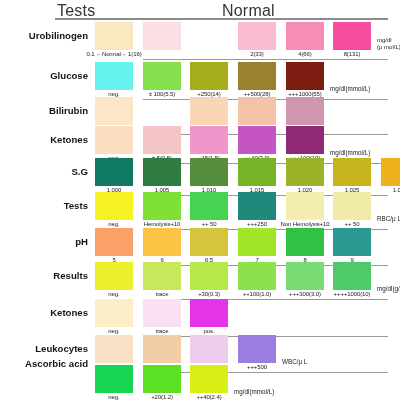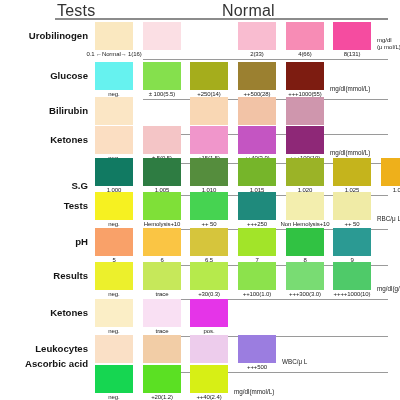--- a/index.html
+++ b/index.html
@@ -150,21 +150,21 @@
         <div class="swatch" style="left: 286px; top: 126px; background: rgb(142, 40, 119);"></div>
         <div class="caption" style="width: 62px; left: 83px; top: 155px;">neg.</div>
         <div class="caption" style="width: 62px; left: 131px; top: 155px;">± 5(0.5)</div>
         <div class="caption" style="width: 62px; left: 178px; top: 155px;">+15(1.5)</div>
         <div class="caption" style="width: 62px; left: 226px; top: 155px;">++40(3.9)</div>
         <div class="caption" style="width: 62px; left: 274px; top: 155px;">+++100(10)</div>
         <div class="unit" style="left: 330px; top: 149px;">mg/dl(mmol/L)</div>
         <div class="rule" style="left: 143px; width: 245px; top: 163px;"></div>
       </div>
       <div class="row" style="top: 0px;">
-        <div class="row-name" style="top: 180px;">S.G</div>
+        <div class="row-name" style="top: 166px;">S.G</div>
         <div class="swatch" style="left: 95px; top: 158px; background: rgb(17, 122, 98);"></div>
         <div class="swatch" style="left: 143px; top: 158px; background: rgb(46, 124, 66);"></div>
         <div class="swatch" style="left: 190px; top: 158px; background: rgb(85, 141, 61);"></div>
         <div class="swatch" style="left: 238px; top: 158px; background: rgb(118, 181, 42);"></div>
         <div class="swatch" style="left: 286px; top: 158px; background: rgb(155, 179, 39);"></div>
         <div class="swatch" style="left: 333px; top: 158px; background: rgb(197, 180, 28);"></div>
         <div class="swatch" style="left: 381px; top: 158px; background: rgb(238, 176, 27);"></div>
         <div class="caption" style="width: 62px; left: 83px; top: 187px;">1.000</div>
         <div class="caption" style="width: 62px; left: 131px; top: 187px;">1.005</div>
         <div class="caption" style="width: 62px; left: 178px; top: 187px;">1.010</div>

